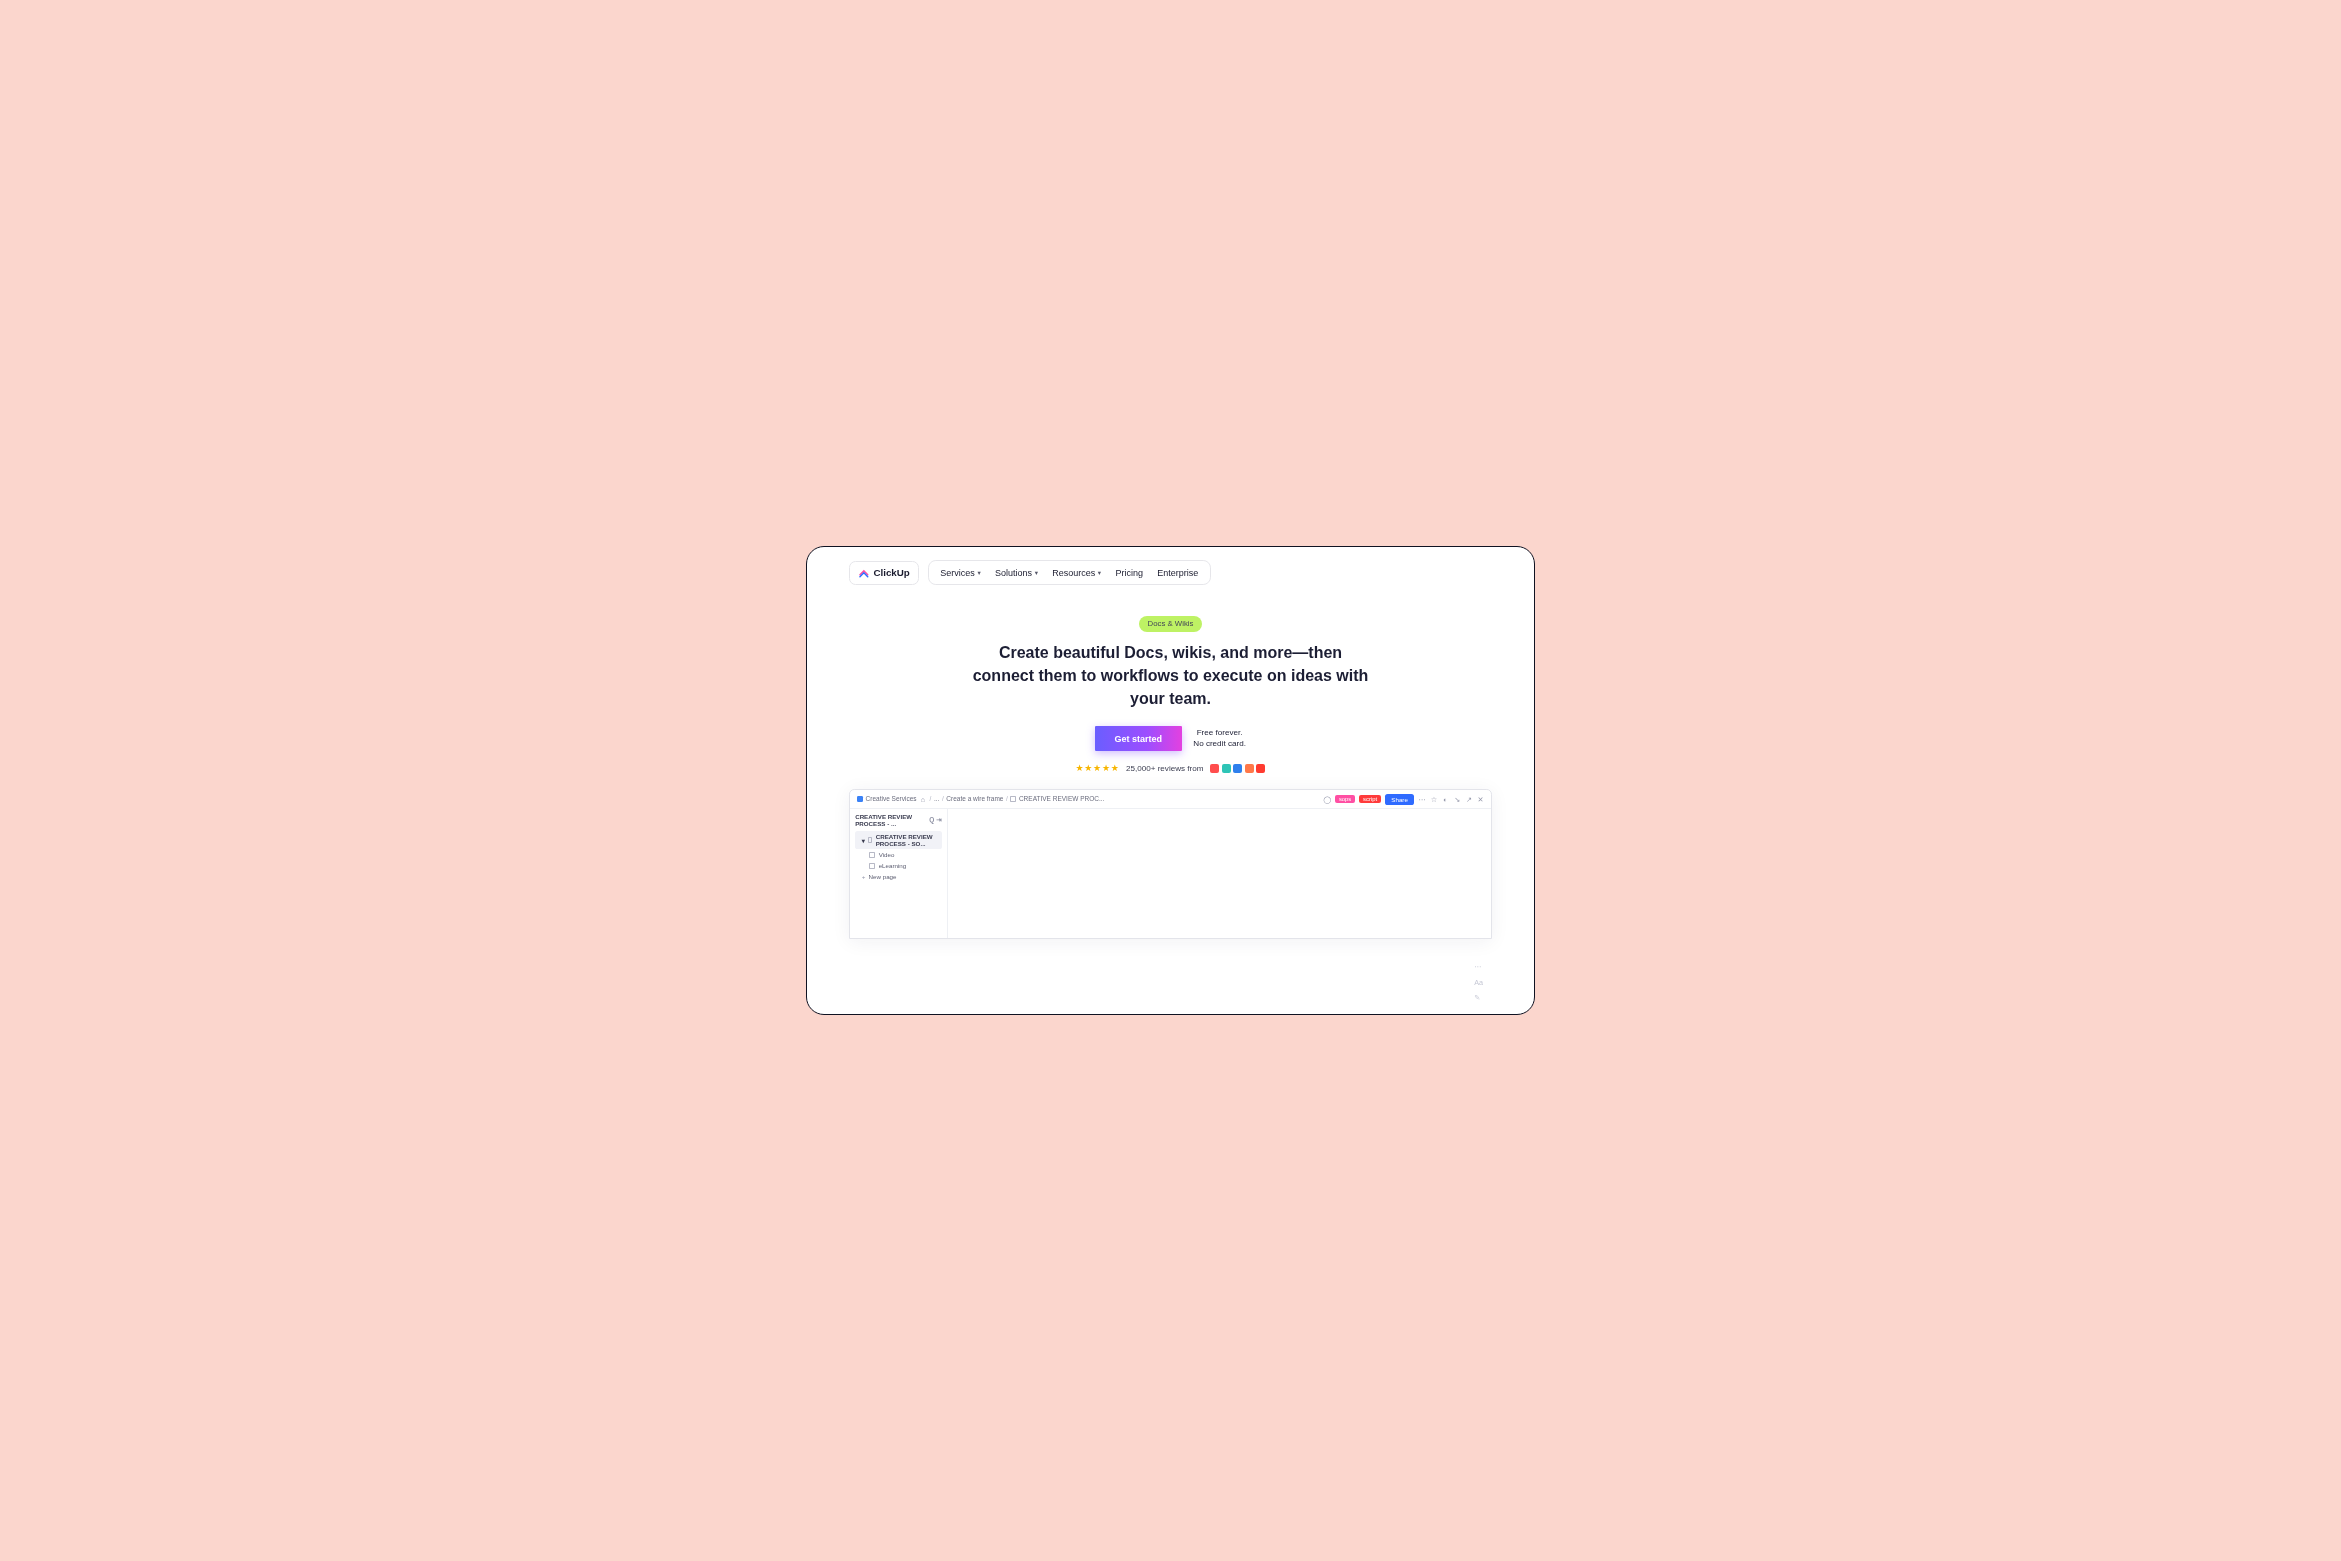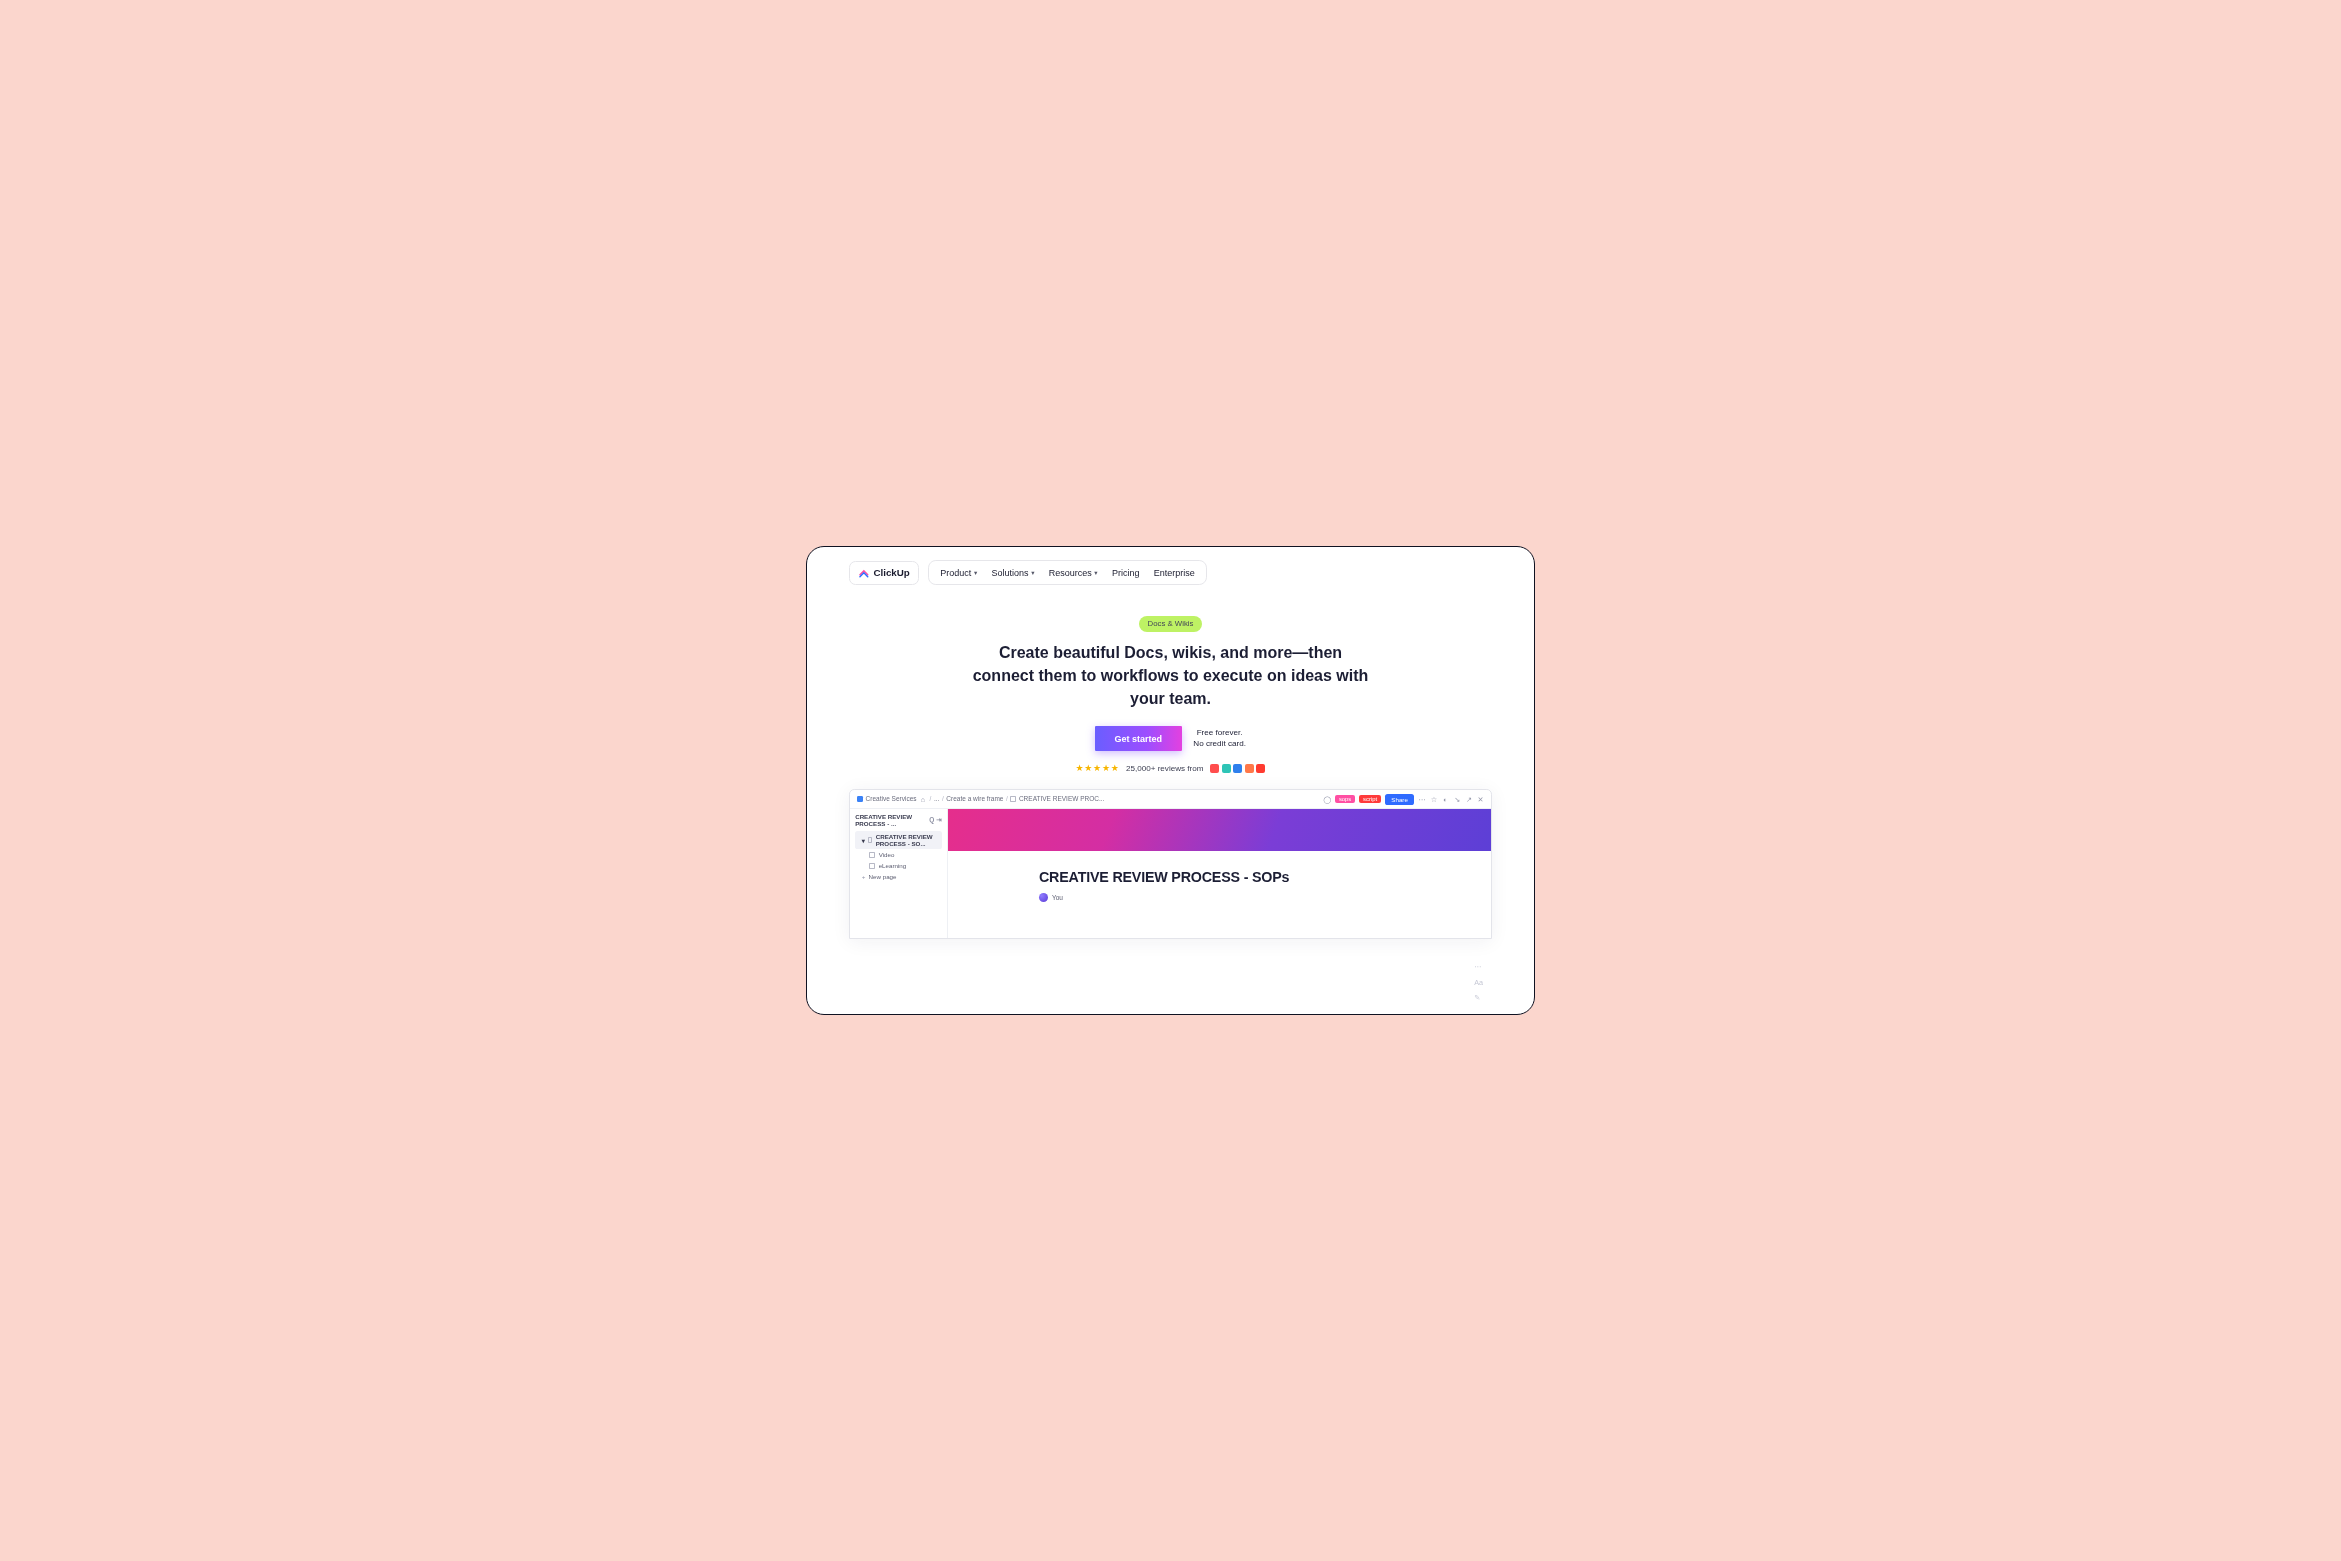--- a/index.html
+++ b/index.html
@@ -188,21 +188,21 @@
       <span class="logo-mark">
         <svg viewBox="0 0 24 24" width="11.7" height="11.7">
           <path d="M4 16 L12 8 L20 16" fill="none" stroke="#ff4fa3" stroke-width="3" stroke-linecap="round"></path>
           <path d="M4 20 L12 12 L20 20" fill="none" stroke="#2f6bff" stroke-width="3" stroke-linecap="round"></path>
         </svg>
       </span>
       <span>ClickUp</span>
     </div>
     <div class="nav-pill">
       <div class="nav-item">
-        <span>Product</span>
+        <span>Services</span>
         <span class="chev">▾</span>
       </div>
       <div class="nav-item">
         <span>Solutions</span>
         <span class="chev">▾</span>
       </div>
       <div class="nav-item">
         <span>Resources</span>
         <span class="chev">▾</span>
       </div>
@@ -288,30 +288,20 @@
           </div>
           <div class="side-item side-sub">
             <span class="doc-ico"></span>
             <span>eLearning</span>
           </div>
           <div class="side-item">
             <span class="plus">+</span>
             <span>New page</span>
           </div>
         </div>
-        <div class="shot-main">
-          <div class="banner"></div>
-          <div class="doc-body">
-            <div class="doc-title">CREATIVE REVIEW PROCESS - SOPs</div>
-            <div class="you">
-              <span class="avatar"></span>
-              <span>You</span>
-            </div>
-          </div>
-        </div>
       </div>
 
     </div>
     <div class="float-icons">
       <span>⋯</span>
       <span>Aa</span>
       <span>✎</span>
     </div>
   </div>
 

